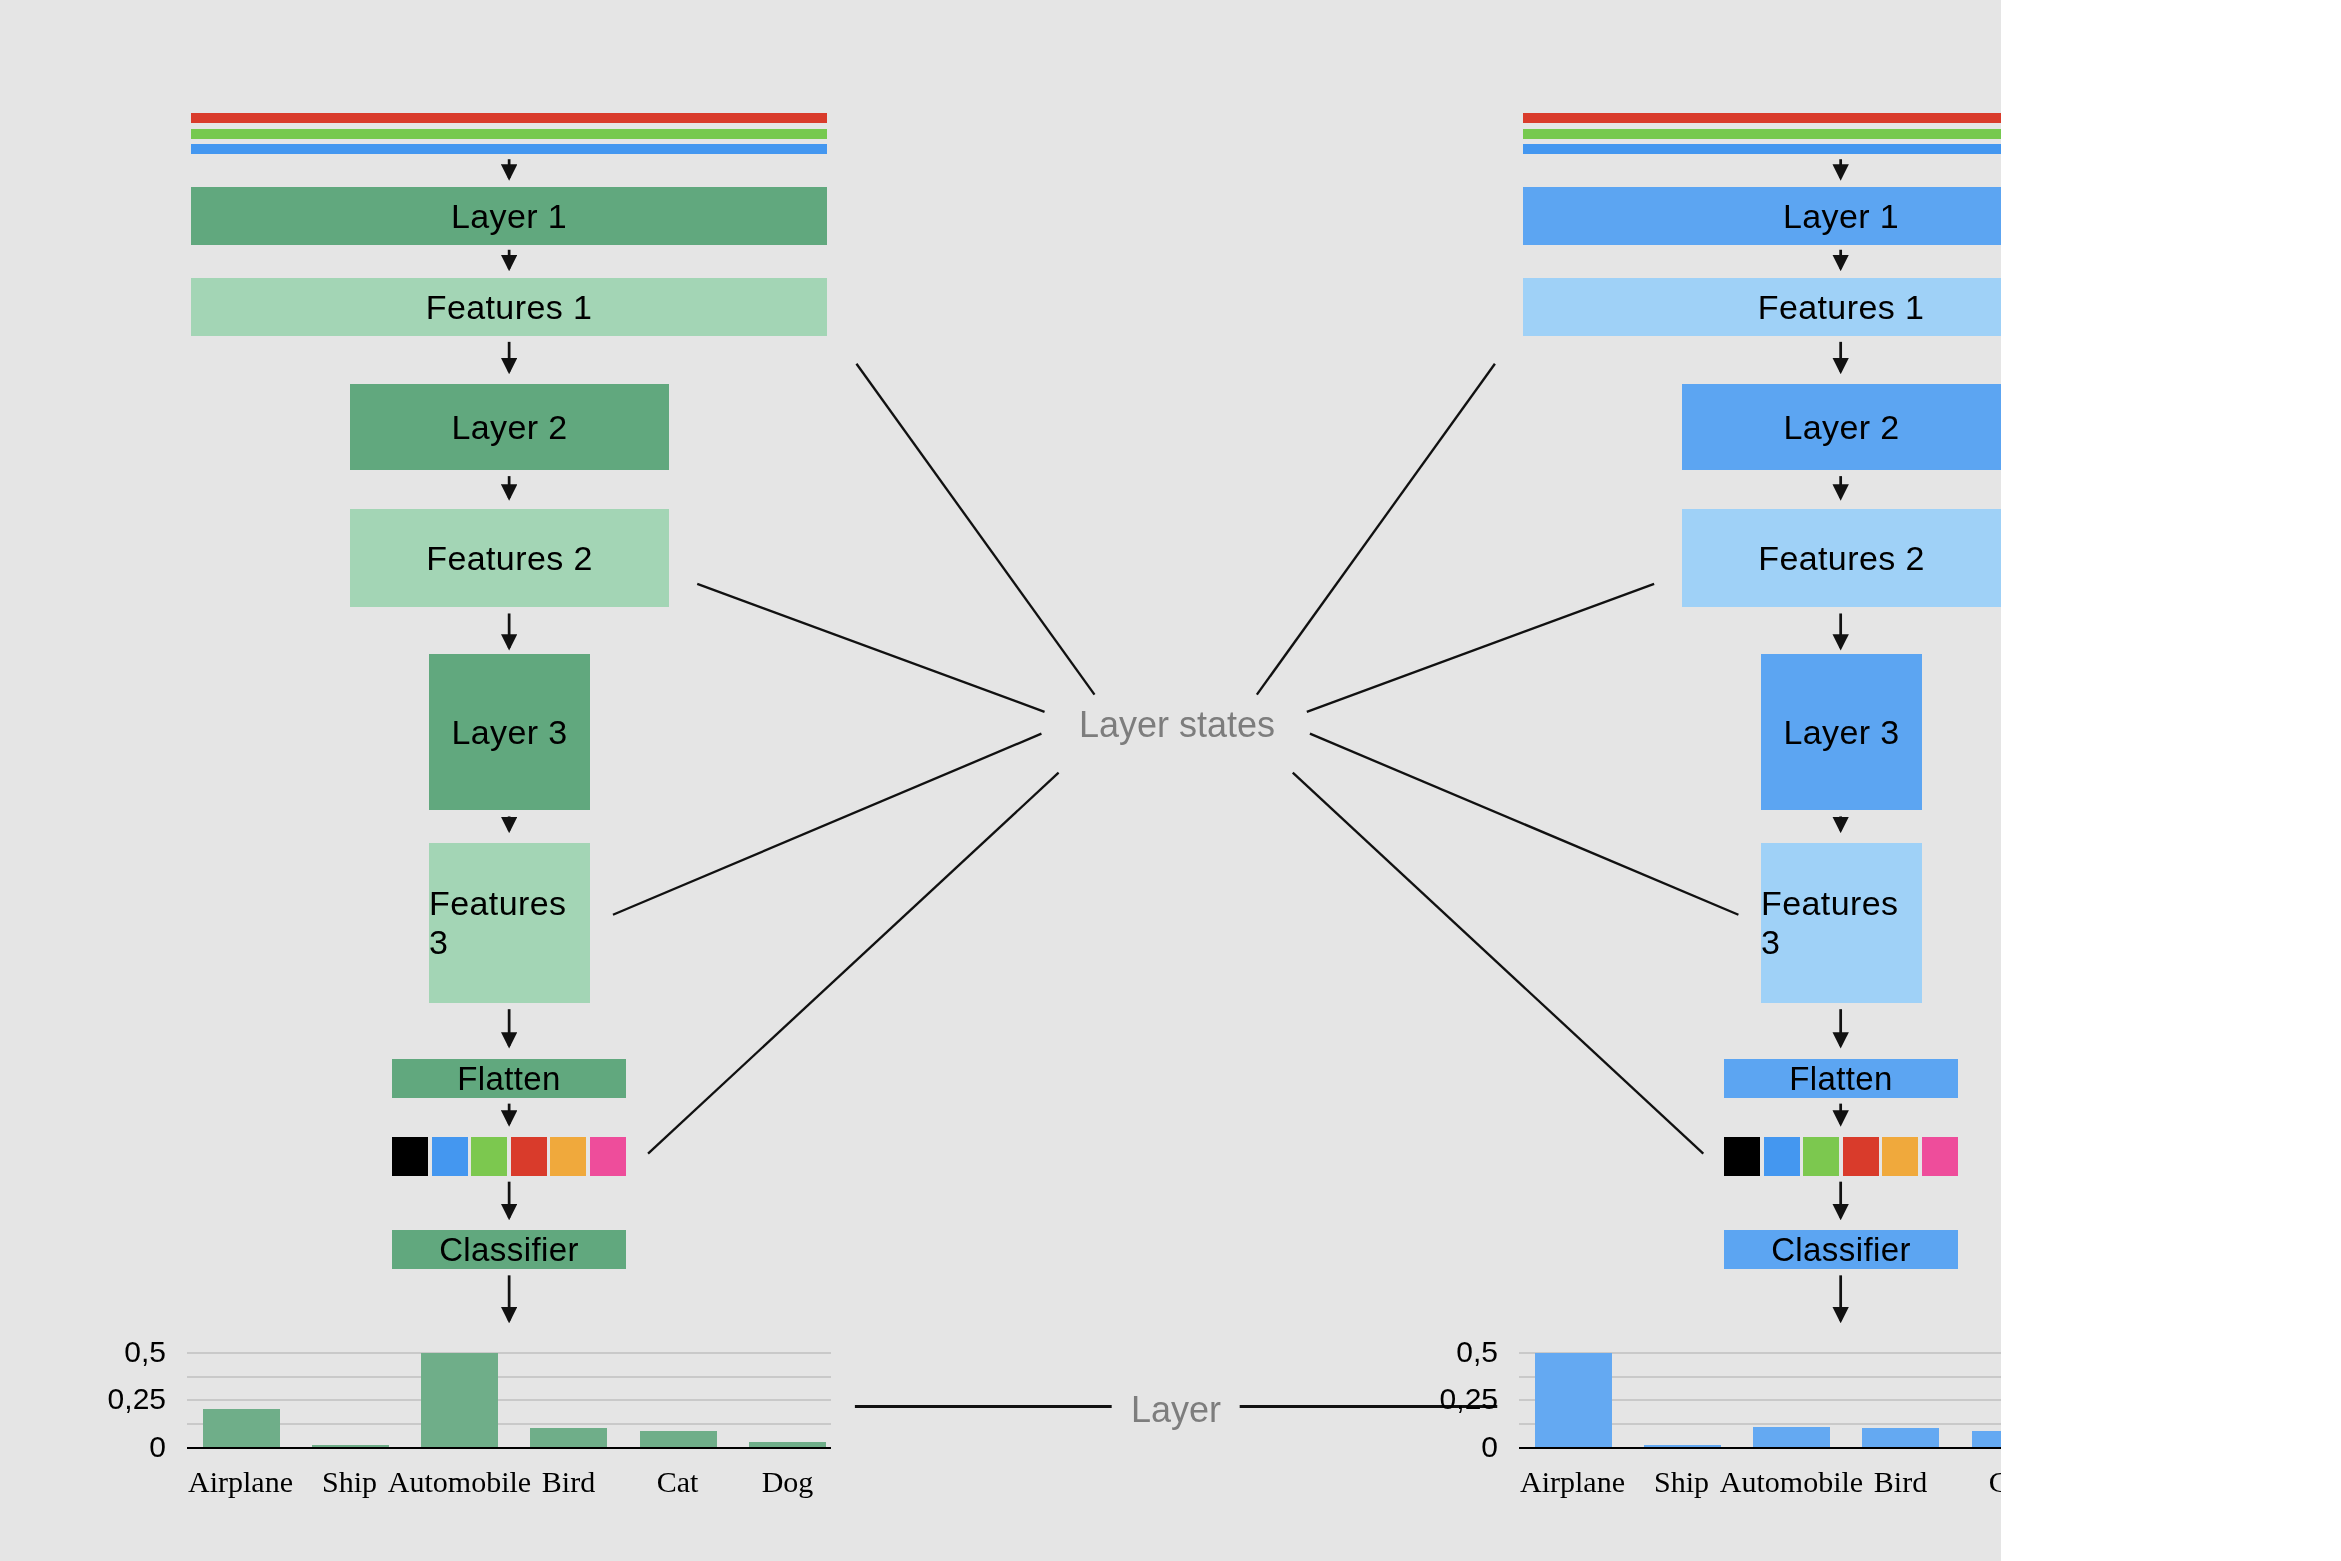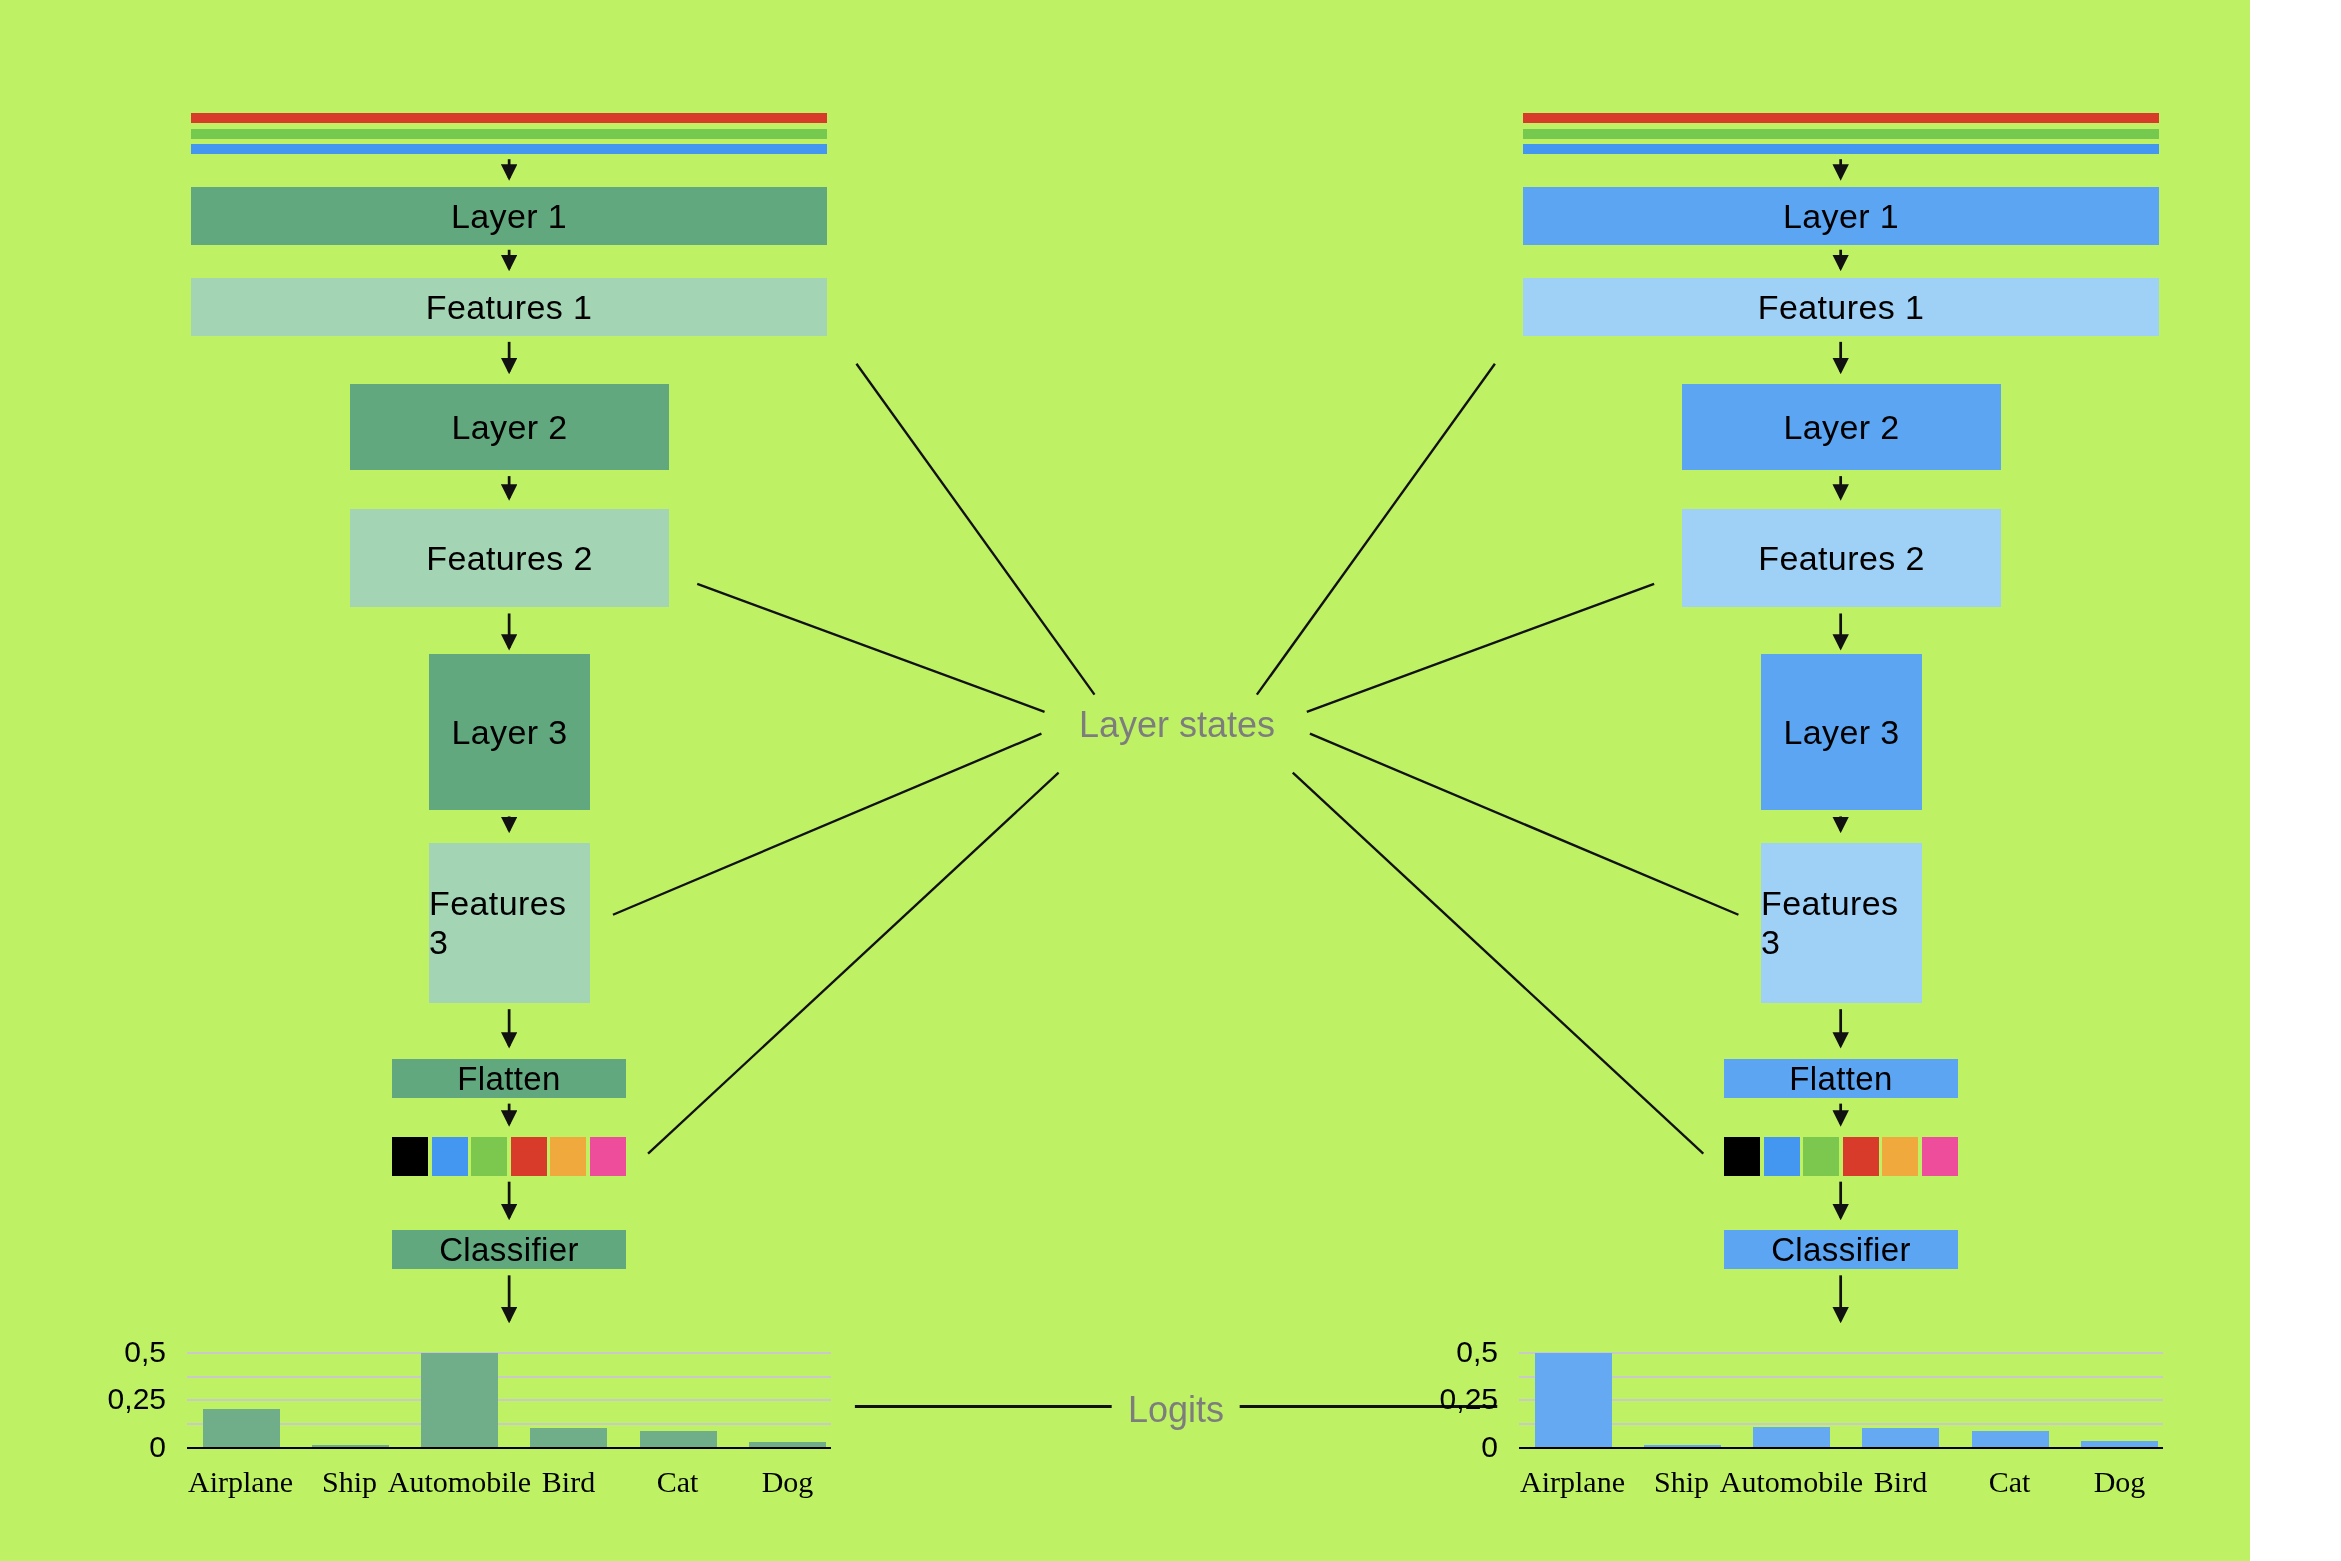--- a/index.html
+++ b/index.html
@@ -1,17 +1,17 @@
 <!DOCTYPE html>
 <html style="font-size:12.5px"><head>
 <meta charset="utf-8">
 <style>
   html,body{margin:0;padding:0;background:#ffffff;}
   .canvas{
-    position:relative;width:2250px;height:1561px;background:#bef264;
+    position:relative;width:2001px;height:1561px;background:#e5e5e5;
     font-family:"Liberation Sans", sans-serif;color:#000;overflow:hidden;
   }
   .overlay{position:absolute;left:0;top:0;width:2342px;height:1561px;pointer-events:none;}
   .stripe{position:absolute;height:10px;}
   .block{
     position:absolute;display:flex;align-items:center;justify-content:center;
     font-size:34px;letter-spacing:0.4px;
   }
   .block.small{font-size:33px;}
   .vec{position:absolute;display:flex;gap:3.1px;}
@@ -203,16 +203,16 @@
       <div class="bar" style="left: 453px; height: 16px; background: rgb(100, 169, 242);"></div>
       <div class="cat-label" style="left: 397px;">Cat</div>
       <div class="bar" style="left: 562px; height: 5.7px; background: rgb(100, 169, 242);"></div>
       <div class="cat-label" style="left: 507px;">Dog</div>
       <div class="ytick" style="top: -18px;">0,5</div>
       <div class="ytick" style="top: 29px;">0,25</div>
       <div class="ytick" style="top: 77px;">0</div>
     </div>
 
   <div class="center-label" style="left: 1177px; top: 725px; color: rgb(125, 125, 125);">Layer states</div>
-  <div class="center-label" style="left: 1176px; top: 1410px; color: rgb(125, 125, 125);">Logits</div>
+  <div class="center-label" style="left: 1176px; top: 1410px; color: rgb(125, 125, 125);">Layer</div>
 
 </div>
 
 
 </body></html>

